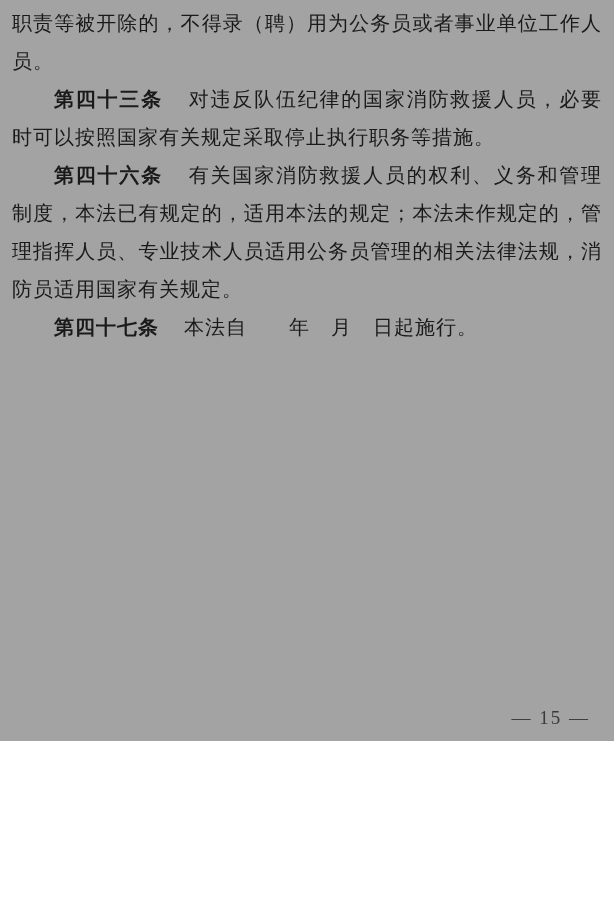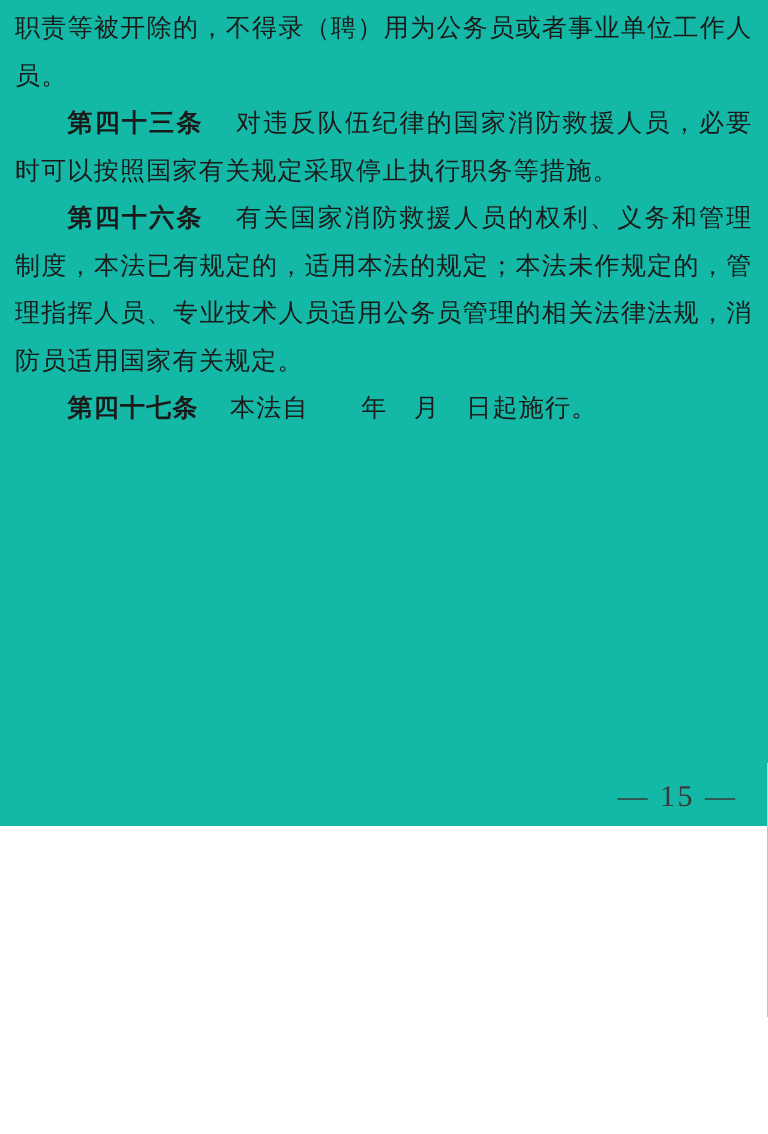--- a/index.html
+++ b/index.html
@@ -3,22 +3,22 @@
 <meta charset="utf-8">
 <style>
   html, body {
     margin: 0;
     padding: 0;
     background: #ffffff;
   }
   .page {
     position: relative;
     width: 614px;
-    height: 661px;
-    background: #14b8a6;
+    height: 741px;
+    background: #a3a3a3;
     color: #1a1a1a;
     font-family: "Liberation Serif", "DejaVu Serif", serif;
     overflow: hidden;
   }
   .body-text {
     position: absolute;
     top: 4px;
     left: 12px;
     width: 590px;
     font-size: 20px;
@@ -44,21 +44,21 @@
     font-size: 22px;
     line-height: 38px;
     letter-spacing: 1px;
     margin: 24px 0 22px 0;
     text-indent: 0;
   }
   .page-number {
     position: absolute;
     right: 24px;
     bottom: 13px;
-    font-size: 24px;
+    font-size: 19px;
     line-height: 20px;
     color: #3a3a3a;
     letter-spacing: 2px;
     white-space: pre;
   }
 </style>
 </head>
 <body>
 
 <div class="page">

